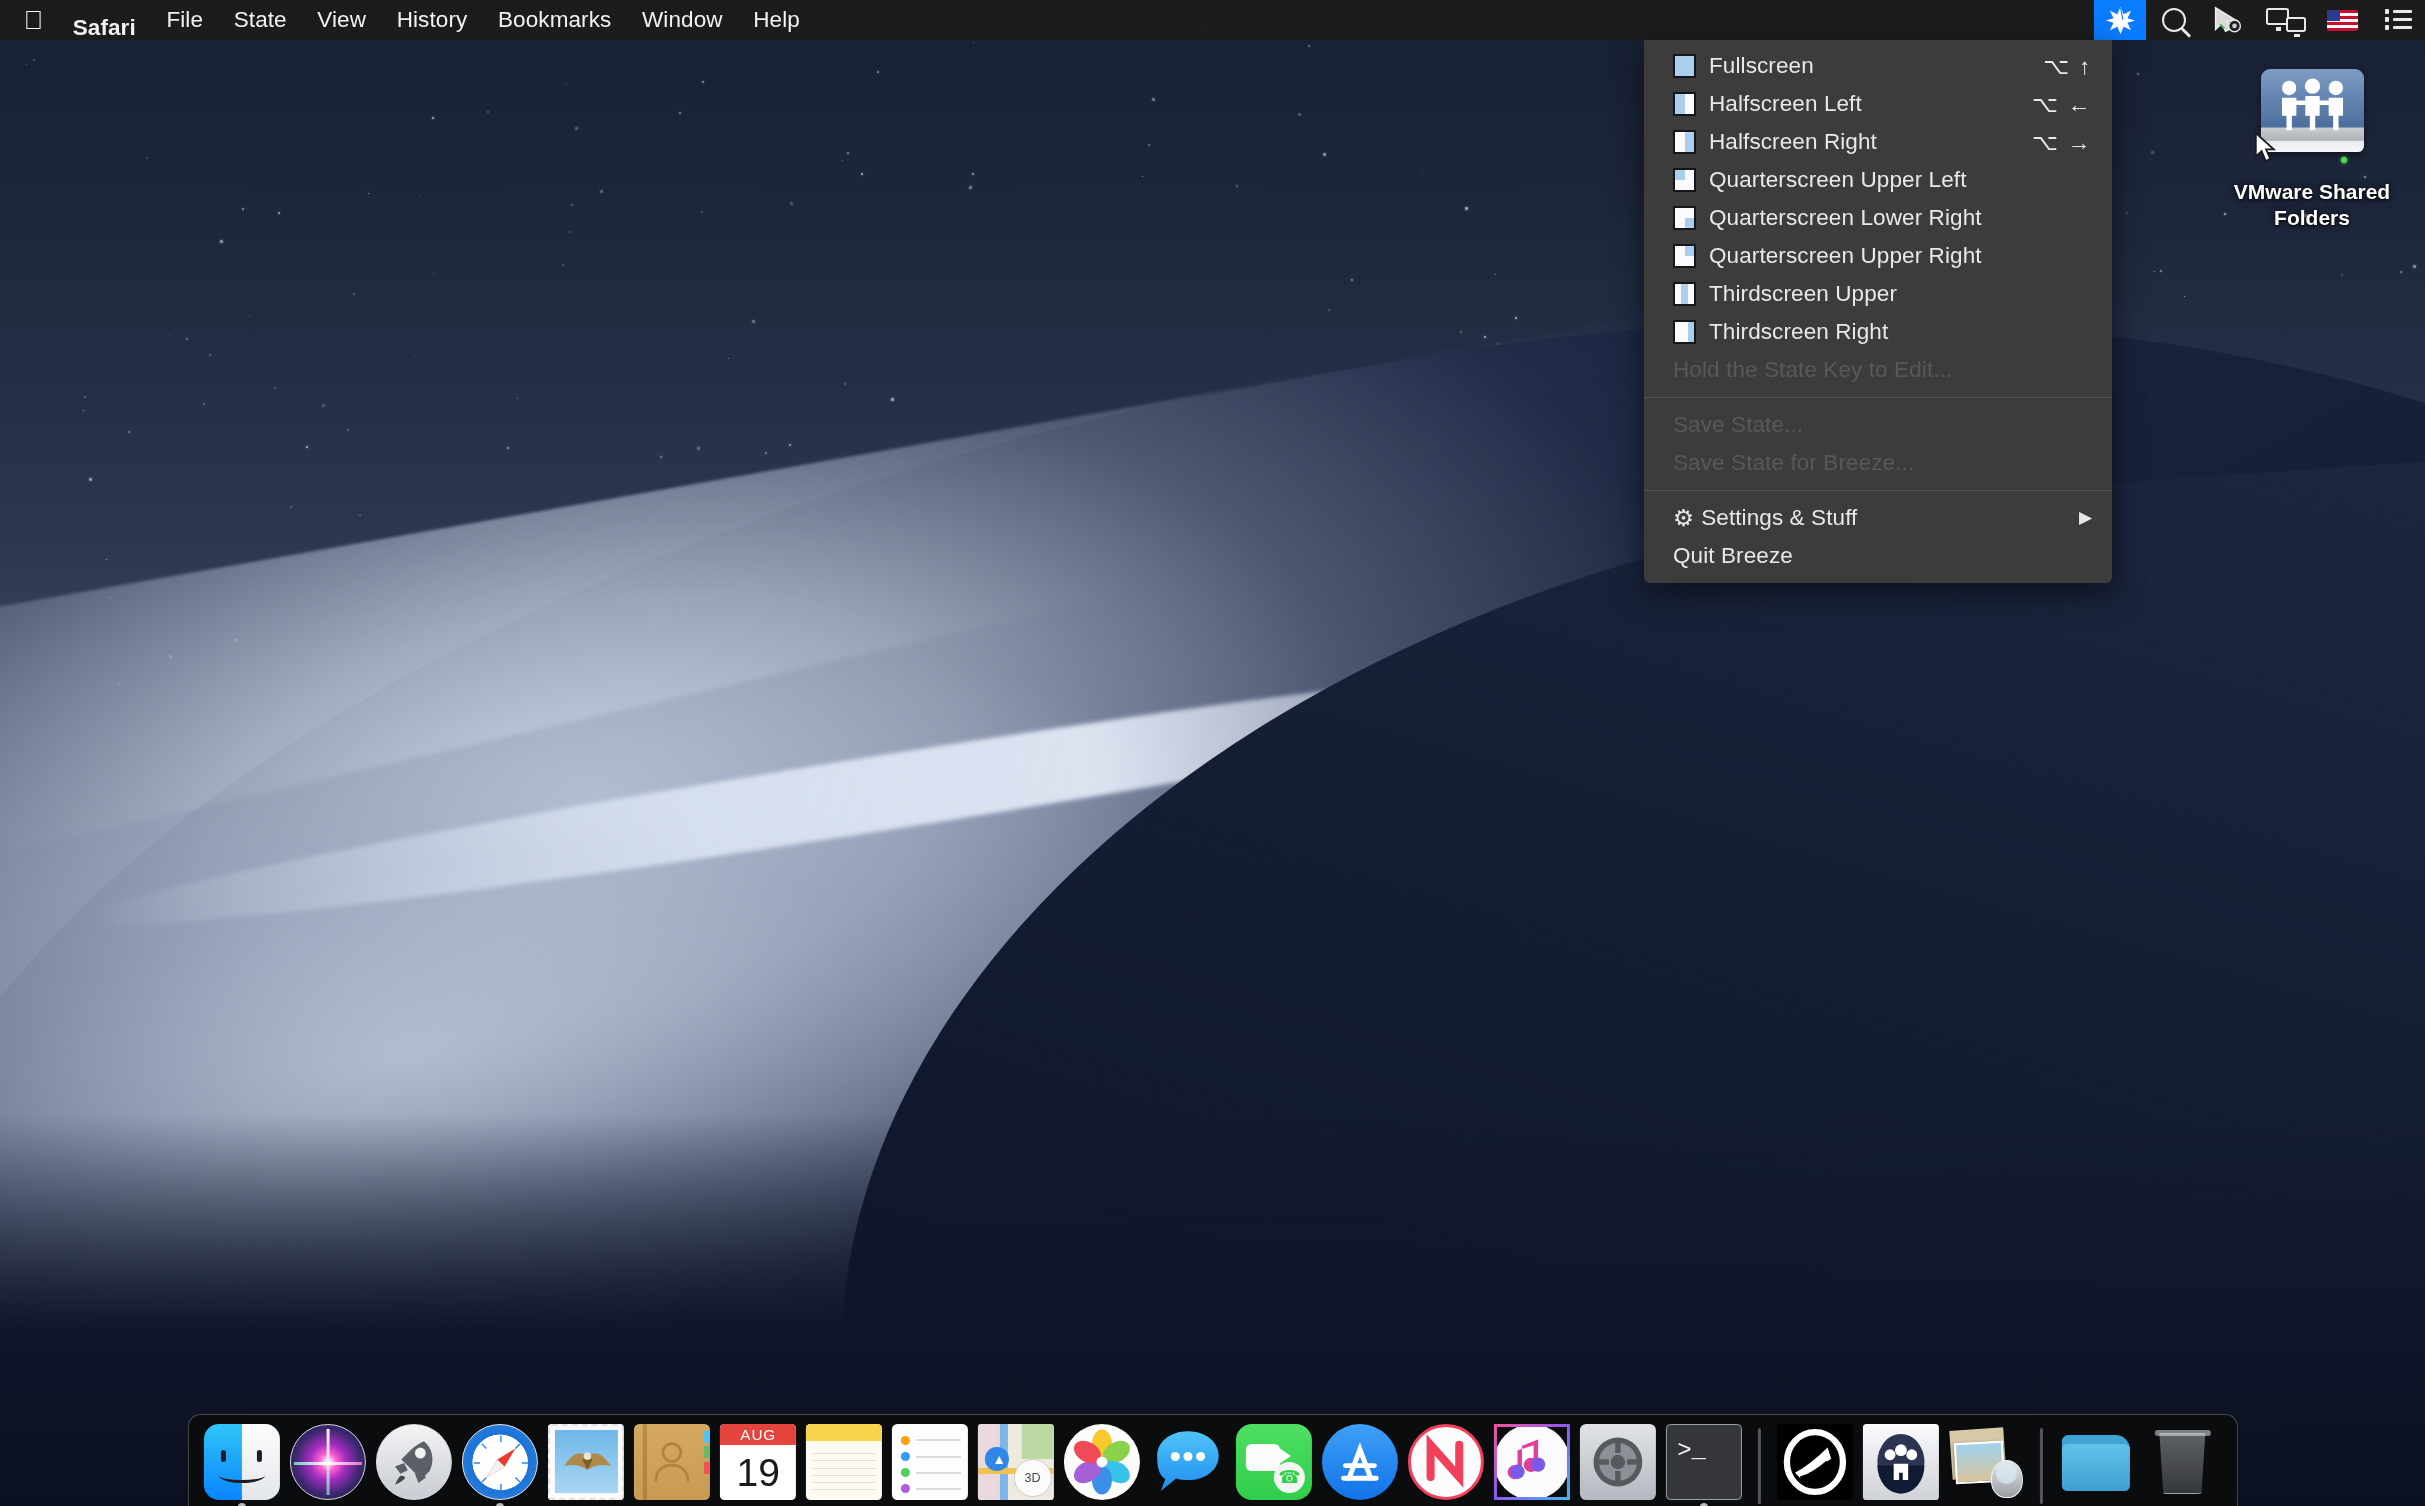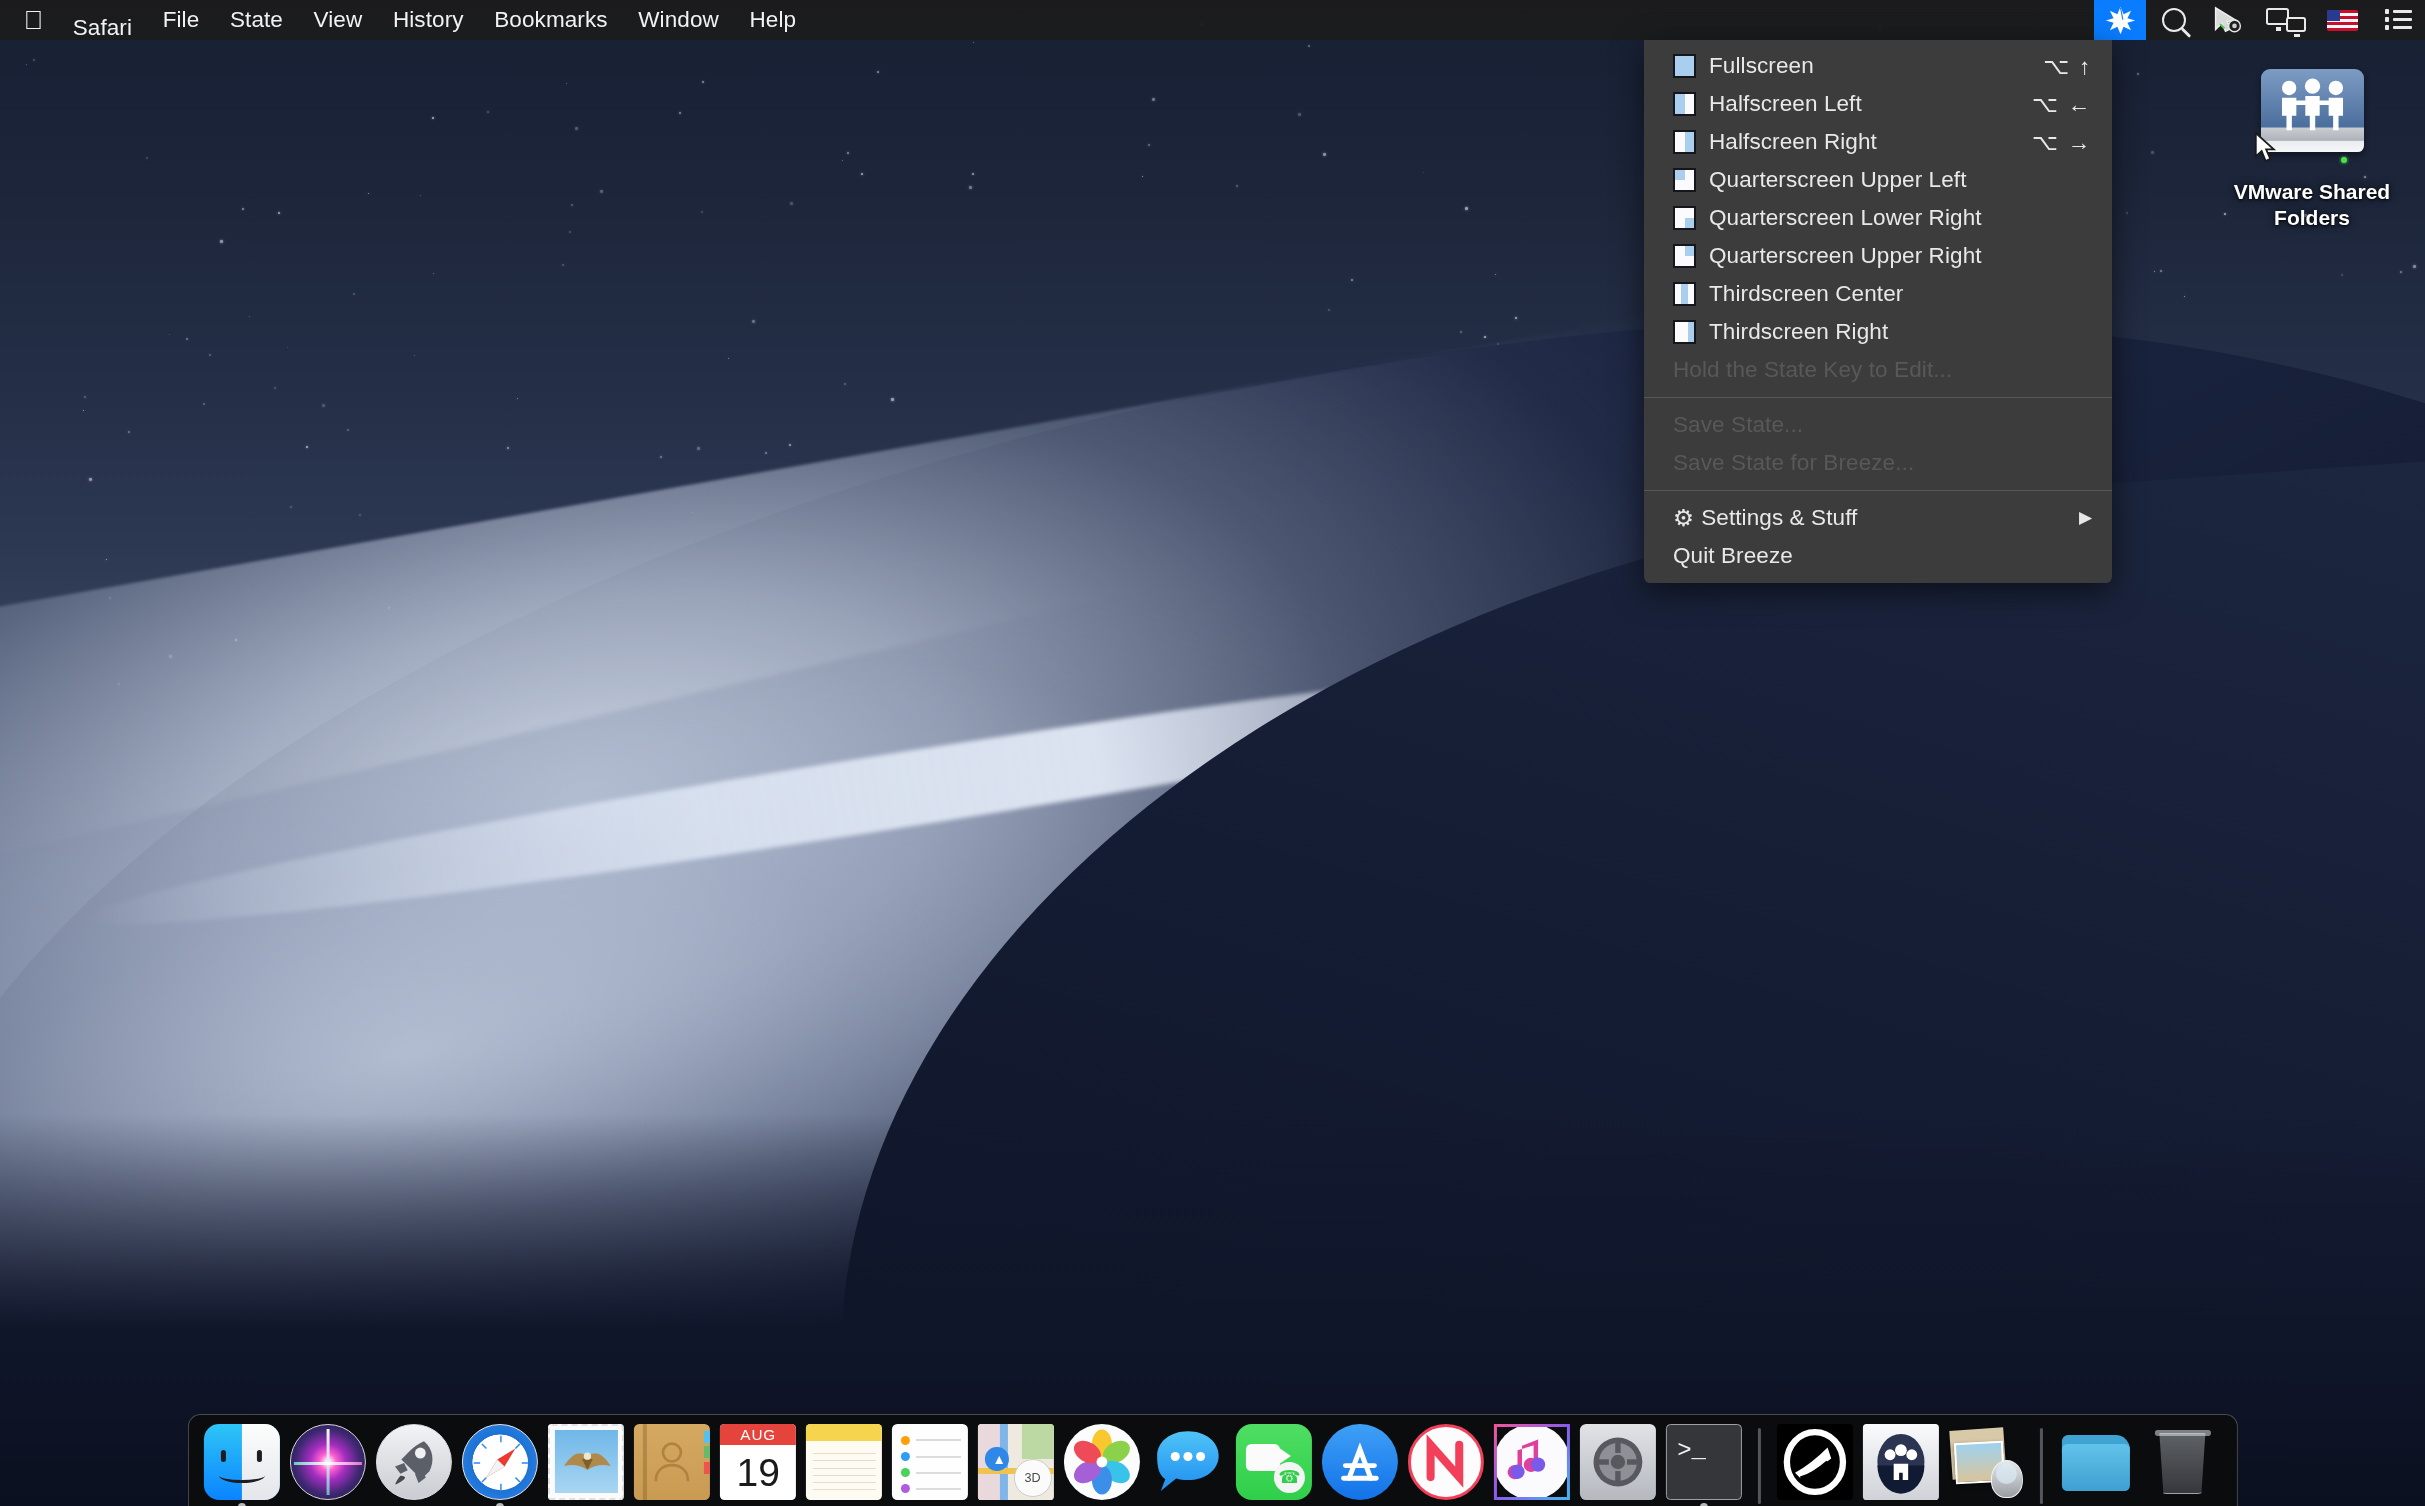--- a/index.html
+++ b/index.html
@@ -87,21 +87,21 @@
     background:rgba(28,28,28,.94);
     display:flex; align-items:center;
     color:#f2f2f2; font-size:22.5px; z-index:40;
   }
   .mb-left { display:flex; align-items:center; height:40px; }
   .mb-item {
     height:40px; display:flex; align-items:center;
     padding:0 15.3px; white-space:nowrap; letter-spacing:0.1px;
   }
   .mb-item.apple { padding:0 14.4px 0 23.4px; font-size:26px; }
-  .mb-item.bold { font-weight:normal;margin-top:16px; }
+  .mb-item.bold { font-weight:bold;margin-top:16px; }
   .mb-right { margin-left:auto; display:flex; align-items:center; height:40px; }
   .mb-ic {
     height:40px; width:56px; display:flex; align-items:center; justify-content:center;
   }
   .mb-ic.active { background:#0a7cff; width:52px; }
 
   
   .leaf { width:31px; height:31px; }
   
   .mag { width:24px; height:24px; border:2.7px solid #e9e9e9; border-radius:50%; position:relative; }
@@ -480,21 +480,21 @@
     <span class="zicon">
         <i style="right: 0px; top: 0px; width: 50%; height: 50%; background: rgb(169, 206, 238);"></i>
       </span>
     <span class="label">Quarterscreen Upper Right</span>
   </div>
 
   <div class="mi">
     <span class="zicon">
         <i style="left: 33.3%; top: 0px; width: 33.4%; bottom: 0px; background: rgb(169, 206, 238);"></i>
       </span>
-    <span class="label">Thirdscreen Center</span>
+    <span class="label">Thirdscreen Upper</span>
   </div>
 
 
   <div class="mi">
     <span class="zicon">
         <i style="right: 0px; top: 0px; width: 33.4%; bottom: 0px; background: rgb(169, 206, 238);"></i>
       </span>
     <span class="label">Thirdscreen Right</span>
   </div>
 

